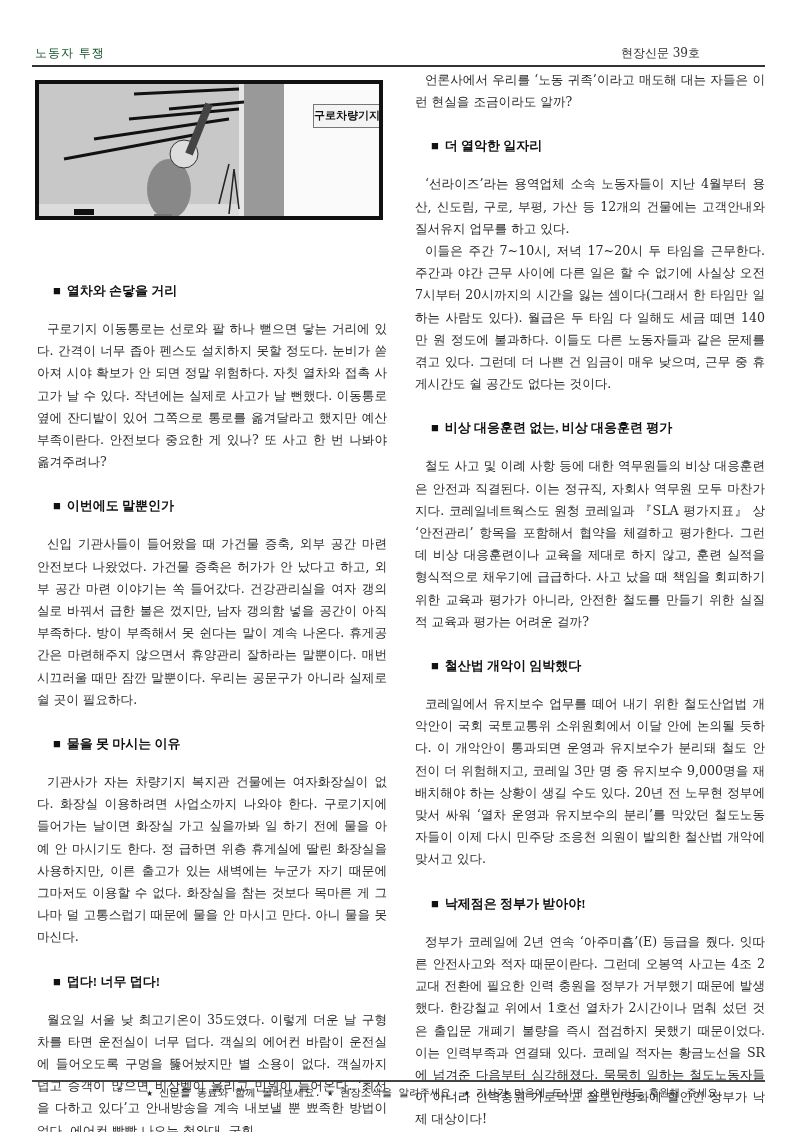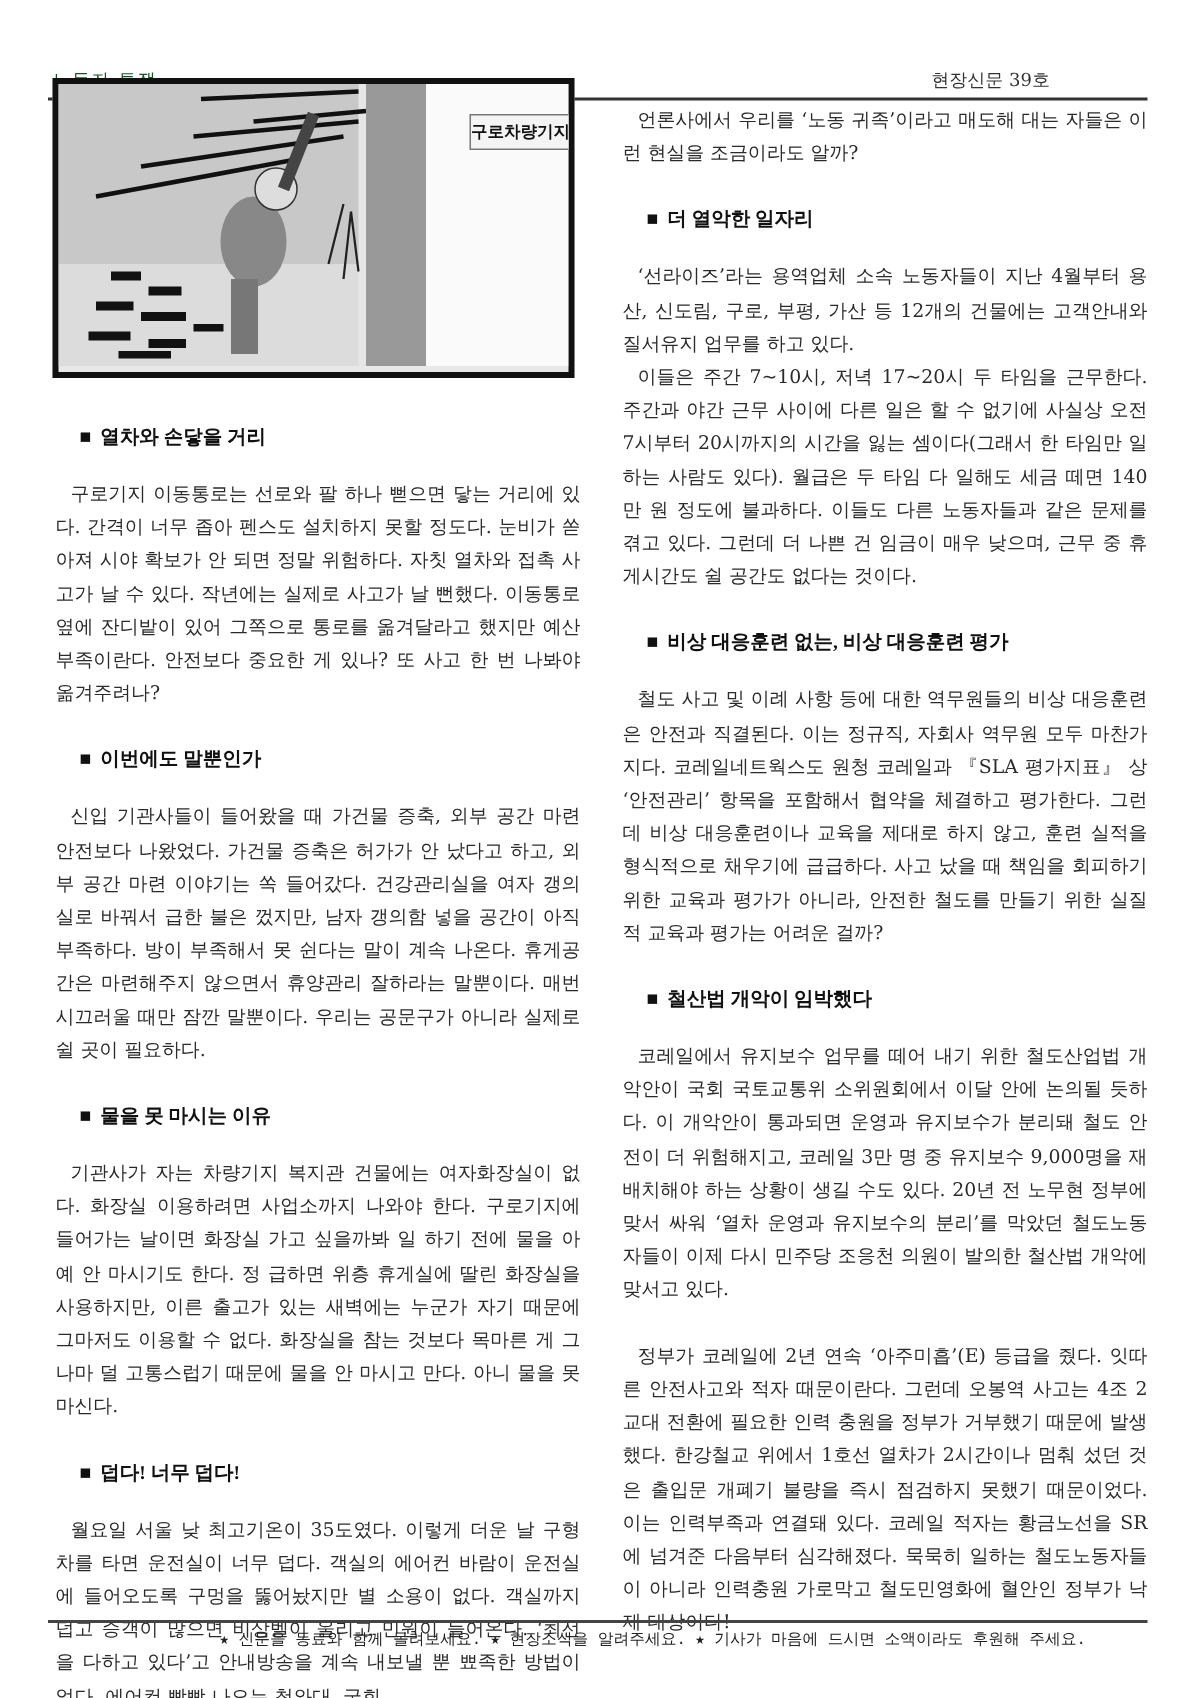--- a/index.html
+++ b/index.html
@@ -21,21 +21,21 @@
       height: 0; border-top: 2px solid #333;
     }
     .col {
       position: absolute; width: 350px;
       font-size: 12.6px; line-height: 22.2px;
       text-align: justify;
     }
     .col-left { left: 37px; top: 264px; }
     .col-right { left: 415px; top: 69px; }
     .illustration {
-      position: absolute; left: 35px; top: 52px; width: 348px; height: 200px;
+      position: absolute; left: 35px; top: 80px; width: 348px; height: 140px;
       border: 4px solid #111; box-sizing: border-box; background: #e8e8e8; overflow: hidden;
     }
     .section { margin-bottom: 22px; }
     .section h3 {
       margin: 16px; font-family: Liberation Serif, serif;
       font-weight: bold; font-size: 13px; line-height: 22px; color: #111;
     }
     .section h3 .sq { margin-right: 6px; }
     .section p { margin: 0; text-indent: 10px; }
     .intro p { margin: 0; }
@@ -123,18 +123,19 @@
   </div>
   <div class="section">
     <h3><span class="sq">■</span><span>비상 대응훈련 없는, 비상 대응훈련 평가</span></h3>
     <p>철도 사고 및 이례 사항 등에 대한 역무원들의 비상 대응훈련은 안전과 직결된다. 이는 정규직, 자회사 역무원 모두 마찬가지다. 코레일네트웍스도 원청 코레일과 『SLA 평가지표』 상 ‘안전관리’ 항목을 포함해서 협약을 체결하고 평가한다. 그런데 비상 대응훈련이나 교육을 제대로 하지 않고, 훈련 실적을 형식적으로 채우기에 급급하다. 사고 났을 때 책임을 회피하기 위한 교육과 평가가 아니라, 안전한 철도를 만들기 위한 실질적 교육과 평가는 어려운 걸까?</p>
   </div>
   <div class="section">
     <h3><span class="sq">■</span><span>철산법 개악이 임박했다</span></h3>
     <p>코레일에서 유지보수 업무를 떼어 내기 위한 철도산업법 개악안이 국회 국토교통위 소위원회에서 이달 안에 논의될 듯하다. 이 개악안이 통과되면 운영과 유지보수가 분리돼 철도 안전이 더 위험해지고, 코레일 3만 명 중 유지보수 9,000명을 재배치해야 하는 상황이 생길 수도 있다. 20년 전 노무현 정부에 맞서 싸워 ‘열차 운영과 유지보수의 분리’를 막았던 철도노동자들이 이제 다시 민주당 조응천 의원이 발의한 철산법 개악에 맞서고 있다.</p>
   </div>
   <div class="section">
+    <h3><span class="sq">■</span><span>낙제점은 정부가 받아야!</span></h3>
     <p>정부가 코레일에 2년 연속 ‘아주미흡’(E) 등급을 줬다. 잇따른 안전사고와 적자 때문이란다. 그런데 오봉역 사고는 4조 2교대 전환에 필요한 인력 충원을 정부가 거부했기 때문에 발생했다. 한강철교 위에서 1호선 열차가 2시간이나 멈춰 섰던 것은 출입문 개폐기 불량을 즉시 점검하지 못했기 때문이었다. 이는 인력부족과 연결돼 있다. 코레일 적자는 황금노선을 SR에 넘겨준 다음부터 심각해졌다. 묵묵히 일하는 철도노동자들이 아니라 인력충원 가로막고 철도민영화에 혈안인 정부가 낙제 대상이다!</p>
   </div>
 </div>
 
 <div class="footer-line"></div>
 <div class="footer">★ 신문을 동료와 함께 돌려보세요. ★ 현장소식을 알려주세요. ★ 기사가 마음에 드시면 소액이라도 후원해 주세요.</div>
 
 </body></html>

